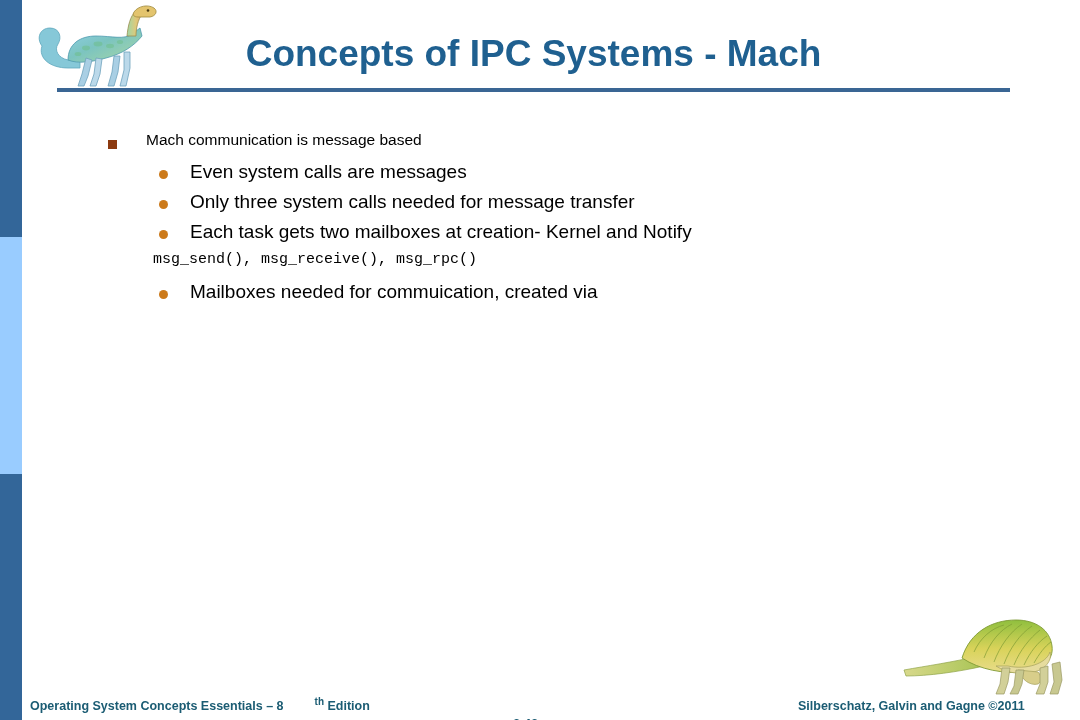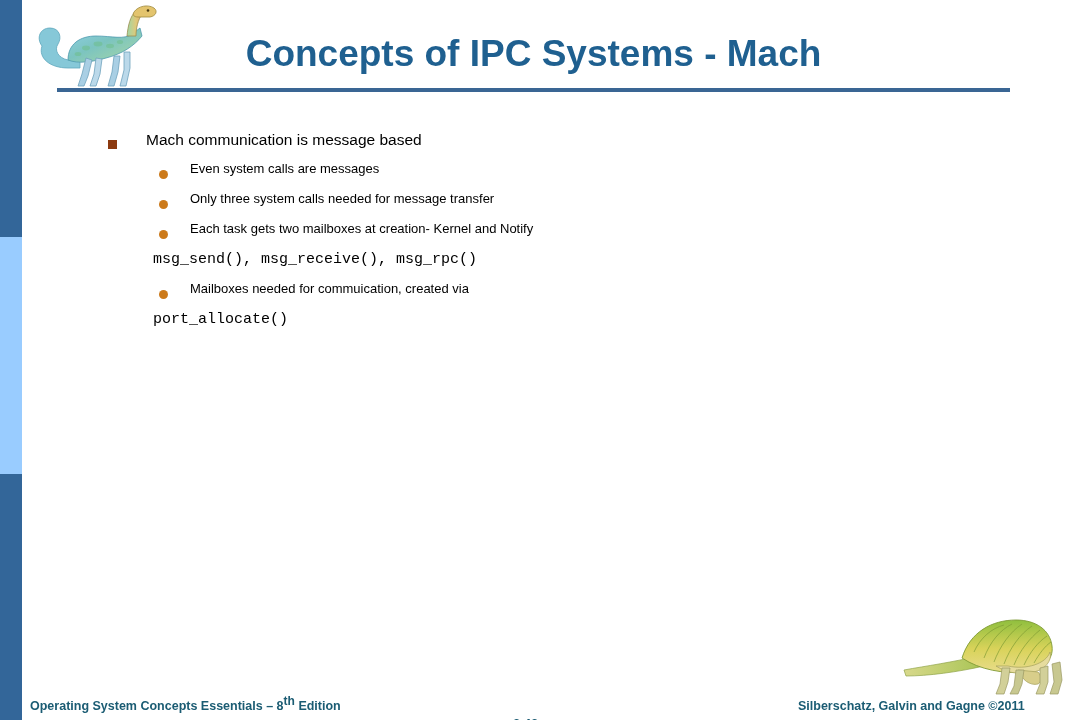--- a/index.html
+++ b/index.html
@@ -121,21 +121,21 @@
     top: 10px;
     width: 9px;
     height: 9px;
     border-radius: 50%;
     background: #CC7A1A;
   }
   .l2-text {
     position: absolute;
     left: 190px;
     top: 1px;
-    font-size: 13px;
+    font-size: 19px;
     color: #000000;
     white-space: nowrap;
   }
 
   .code-row {
     position: relative;
     height: 30px;
     padding-left: 48px;
   }
   .code-text {
@@ -152,23 +152,24 @@
   .footer-left {
     position: absolute;
     left: 30px;
     top: 699px;
     font-size: 12.5px;
     font-weight: bold;
     color: #1B5C73;
     white-space: nowrap;
   }
   .footer-left sup {
-    font-size: 12px;
+    font-size: 10px;
     vertical-align: super;
     line-height: 0;
+    margin-left: 31px;
   }
   .footer-page {
     position: absolute;
     left: 513px;
     top: 716px;
     font-size: 13px;
     font-weight: bold;
     color: #1B5C73;
     white-space: nowrap;
     text-align: right;
@@ -258,23 +259,20 @@
 
   <div class="code-row">
     <span class="code-text">msg_send(), msg_receive(), msg_rpc()</span>
   </div>
 
   <div class="l2-row">
     <span class="l2-bullet"></span>
     <span class="l2-text">Mailboxes needed for commuication, created via</span>
   </div>
 
-  <div class="code-row">
-    <span class="code-text">port_allocate()</span>
-  </div>
 
 </div>
 
 <div class="dino-bottom">
   <svg viewBox="0 0 172 88" width="172" height="88" xmlns="http://www.w3.org/2000/svg">
     <defs>
       <linearGradient id="sailGrad" x1="0" y1="0" x2="0" y2="1">
         <stop offset="0%" stop-color="#8FBF3E"></stop>
         <stop offset="55%" stop-color="#D9D35A"></stop>
         <stop offset="100%" stop-color="#E8DC8A"></stop>

